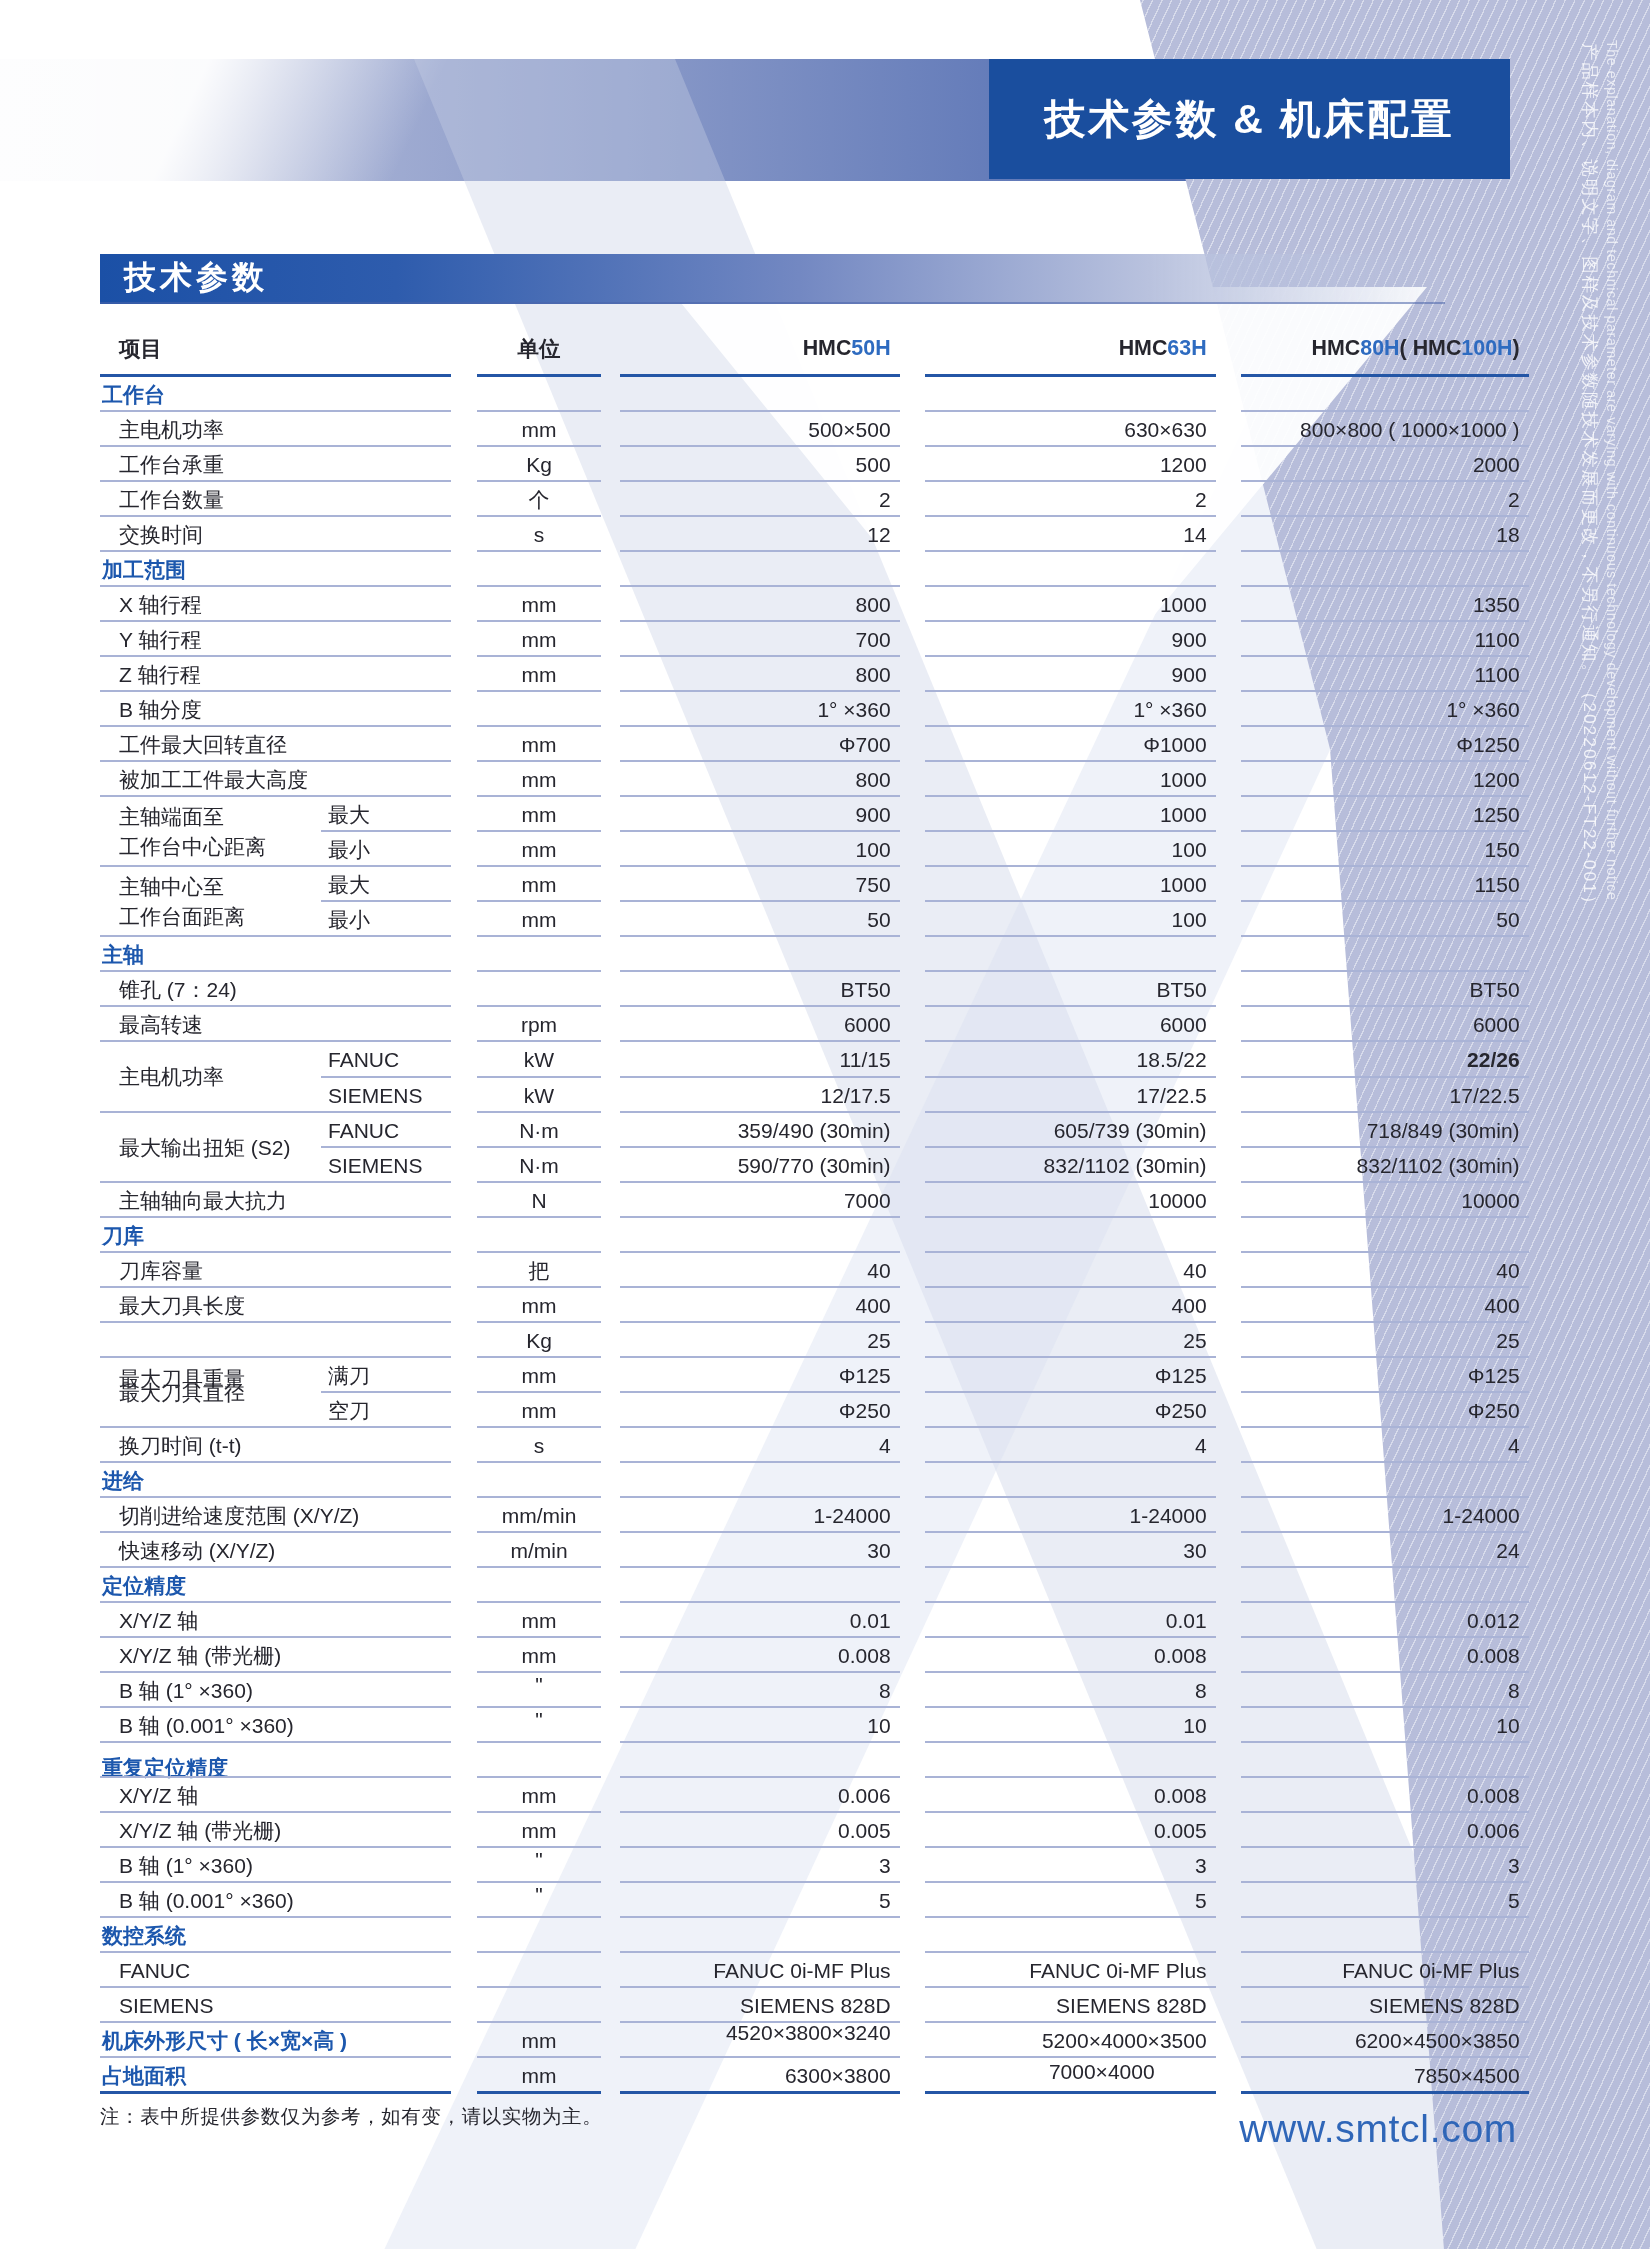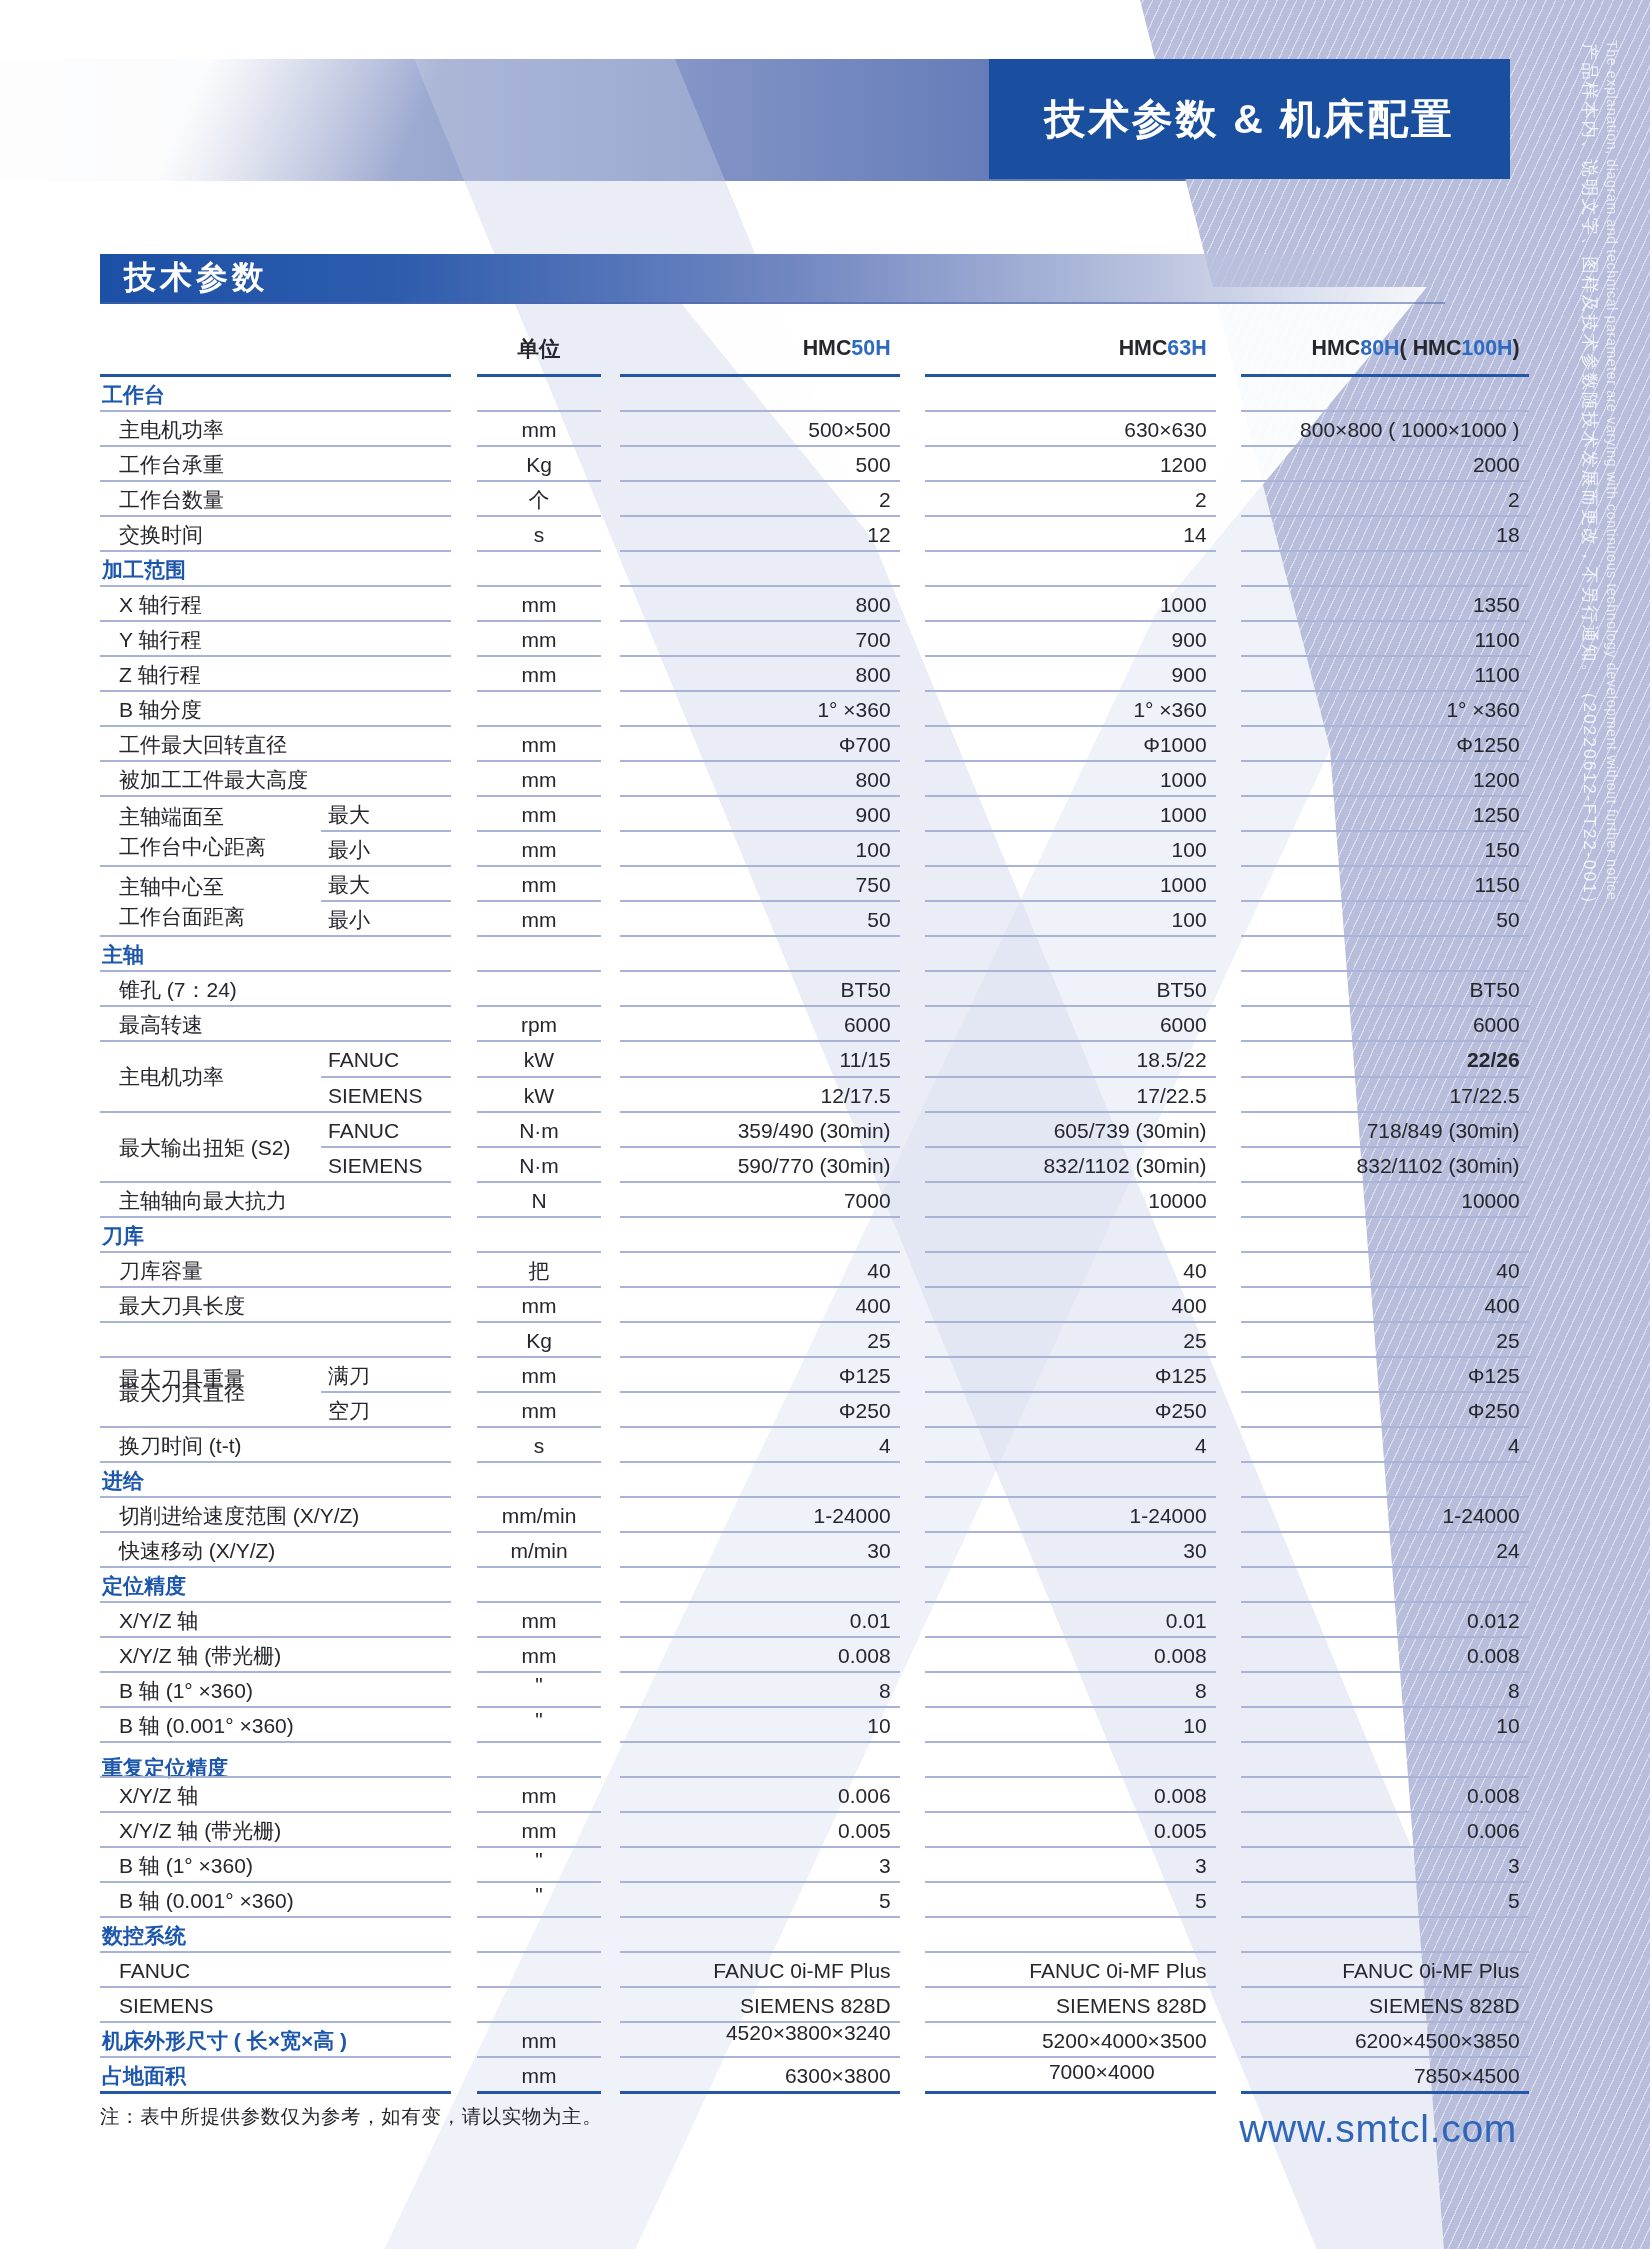--- a/index.html
+++ b/index.html
@@ -68,20 +68,21 @@
 </div>
 
 <div class="abs side-cn">产品样本内、说明文字、图样及技术参数随技术发展而更改，不另行通知。（20220612-FT22-001）</div>
 <div class="abs side-en">The explanation, diagram and technical parameter are varying with continuous technology development without further notice</div>
 
 <div class="abs section-bar">
   <span>技术参数</span>
 </div>
 
 <div id="table" class="abs">
+    <div class="cell hdr" style="left: 119px; top: 320px; width: 332px; height: 57px; padding-right: 0px; box-sizing: border-box;">项目</div>
     <div class="cell center hdr" style="left: 477px; top: 320px; width: 124px; height: 57px; padding-right: 0px; box-sizing: border-box;">单位</div>
     <div class="cell right hdr" style="left: 620px; top: 320px; width: 280px; height: 57px; padding-right: 9.4px; box-sizing: border-box;">
       <span>HMC </span>
       <span class="m">50H</span>
     </div>
     <div class="cell right hdr" style="left: 925px; top: 320px; width: 291px; height: 57px; padding-right: 9.4px; box-sizing: border-box;">
       <span>HMC </span>
       <span class="m">63H</span>
     </div>
     <div class="cell right hdr" style="left: 1241px; top: 320px; width: 288px; height: 57px; padding-right: 9.4px; box-sizing: border-box;">

